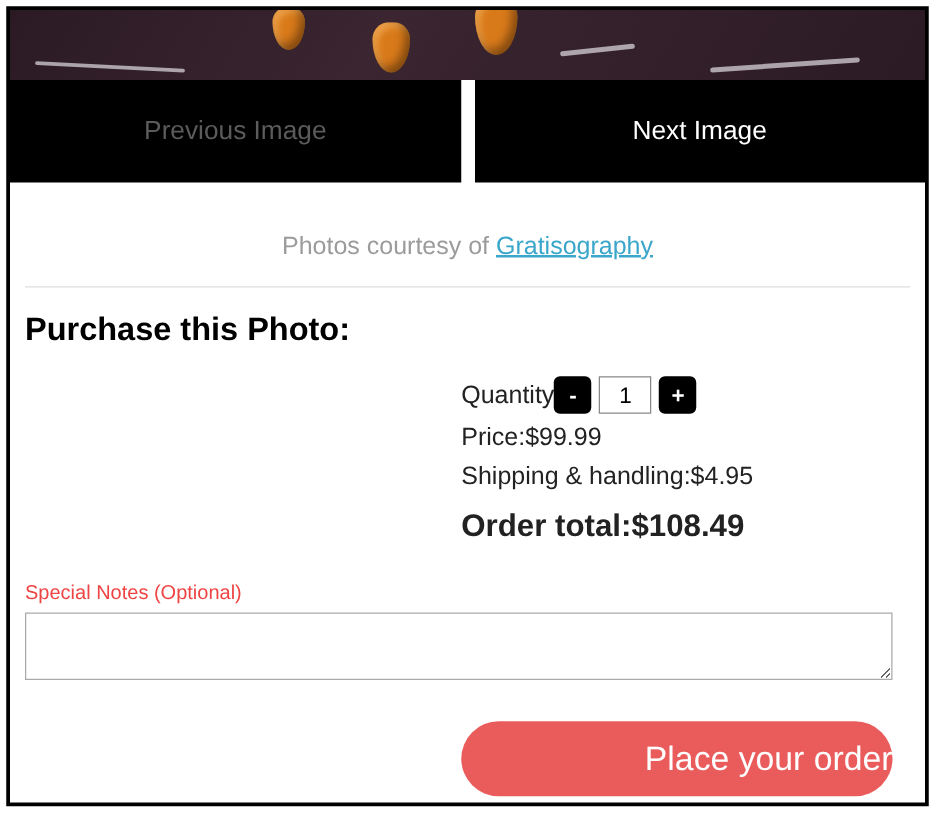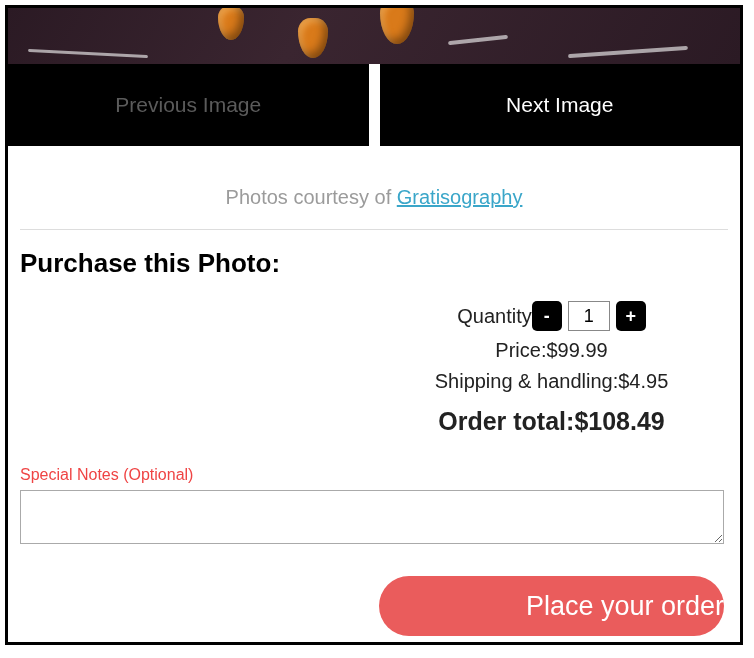--- a/index.html
+++ b/index.html
@@ -68,34 +68,34 @@
     .courtesy a {
       color: #3aa6c9;
       text-decoration: underline;
     }
     hr.divider {
       border: none;
       border-top: 1px solid #ddd;
       margin: 0 12px;
     }
     .purchase {
-      padding: 18px 16px 0 12px;
+      padding: 18px 26px 0 12px;
     }
     .purchase h2 {
       font-size: 26px;
       font-weight: bold;
       margin-bottom: 18px;
     }
     .rows {
       width: 345px;
       margin-left: auto;
     }
     .row {
       display: flex;
-      justify-content: center;
+      justify-content: flex-start;
       align-items: center;
       font-size: 20px;
       color: #222;
       padding: 4px 0;
     }
     .row.total {
       font-weight: bold;
       font-size: 25px;
       padding-top: 10px;
     }

